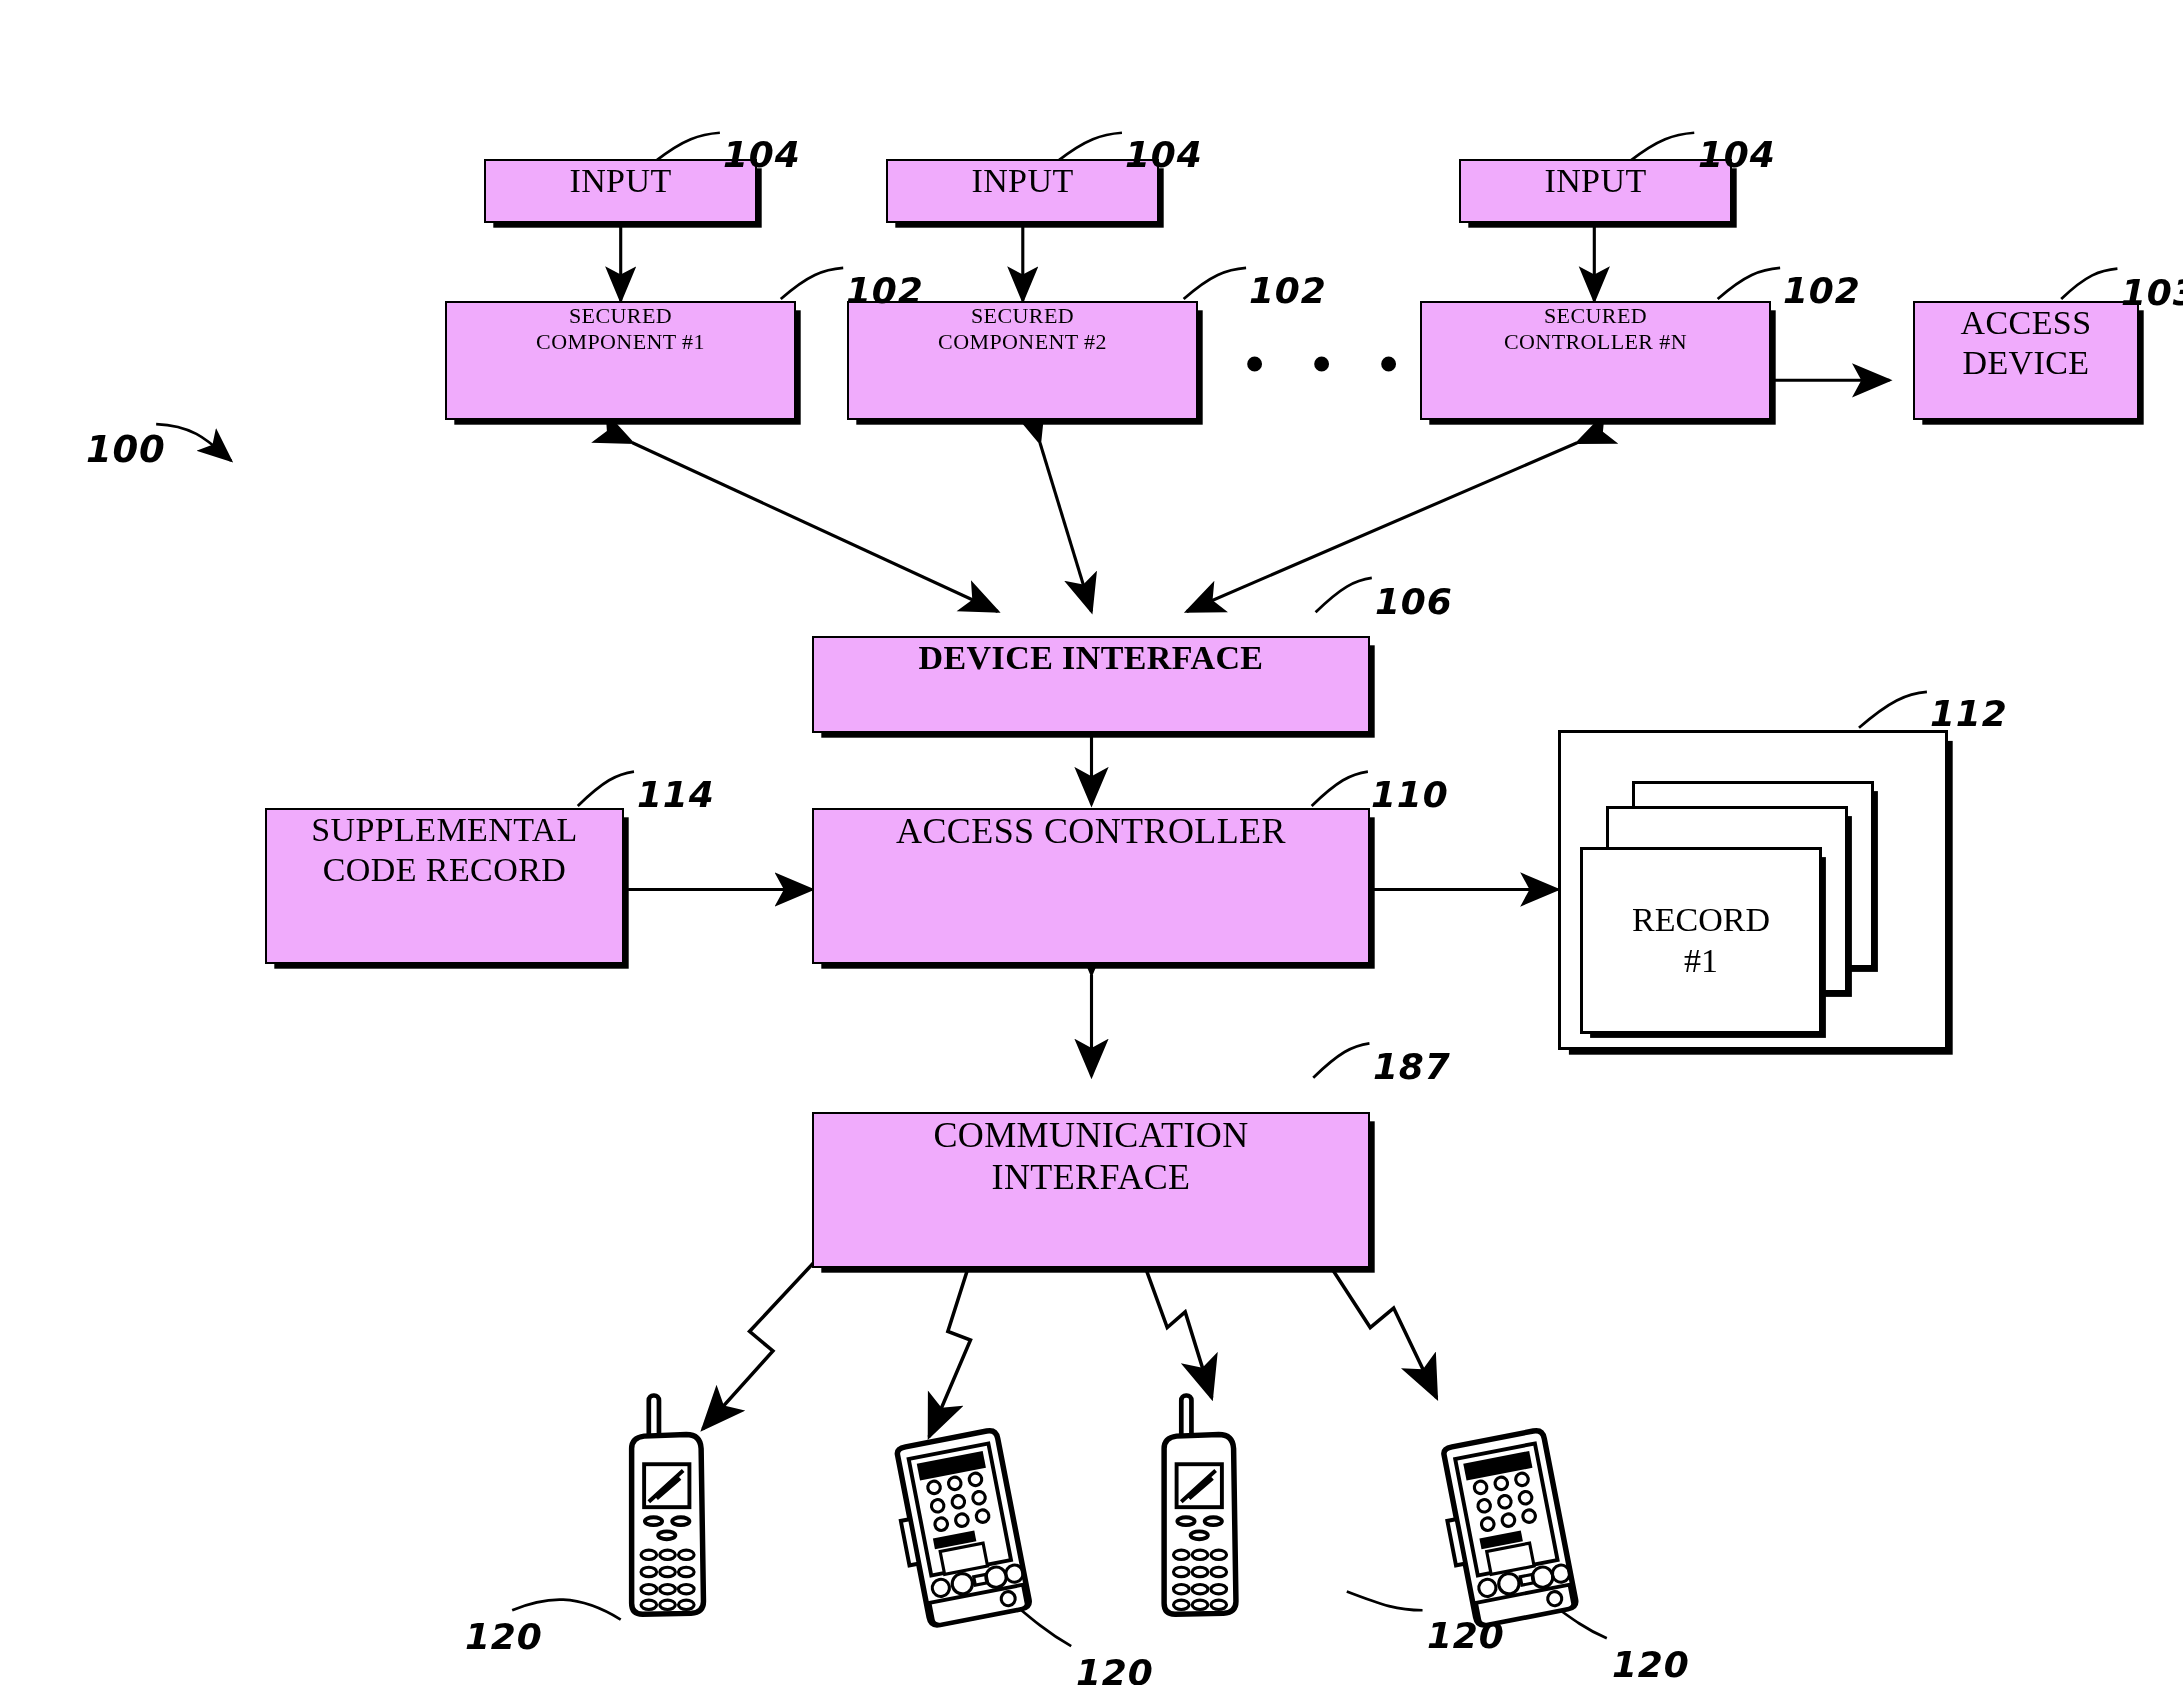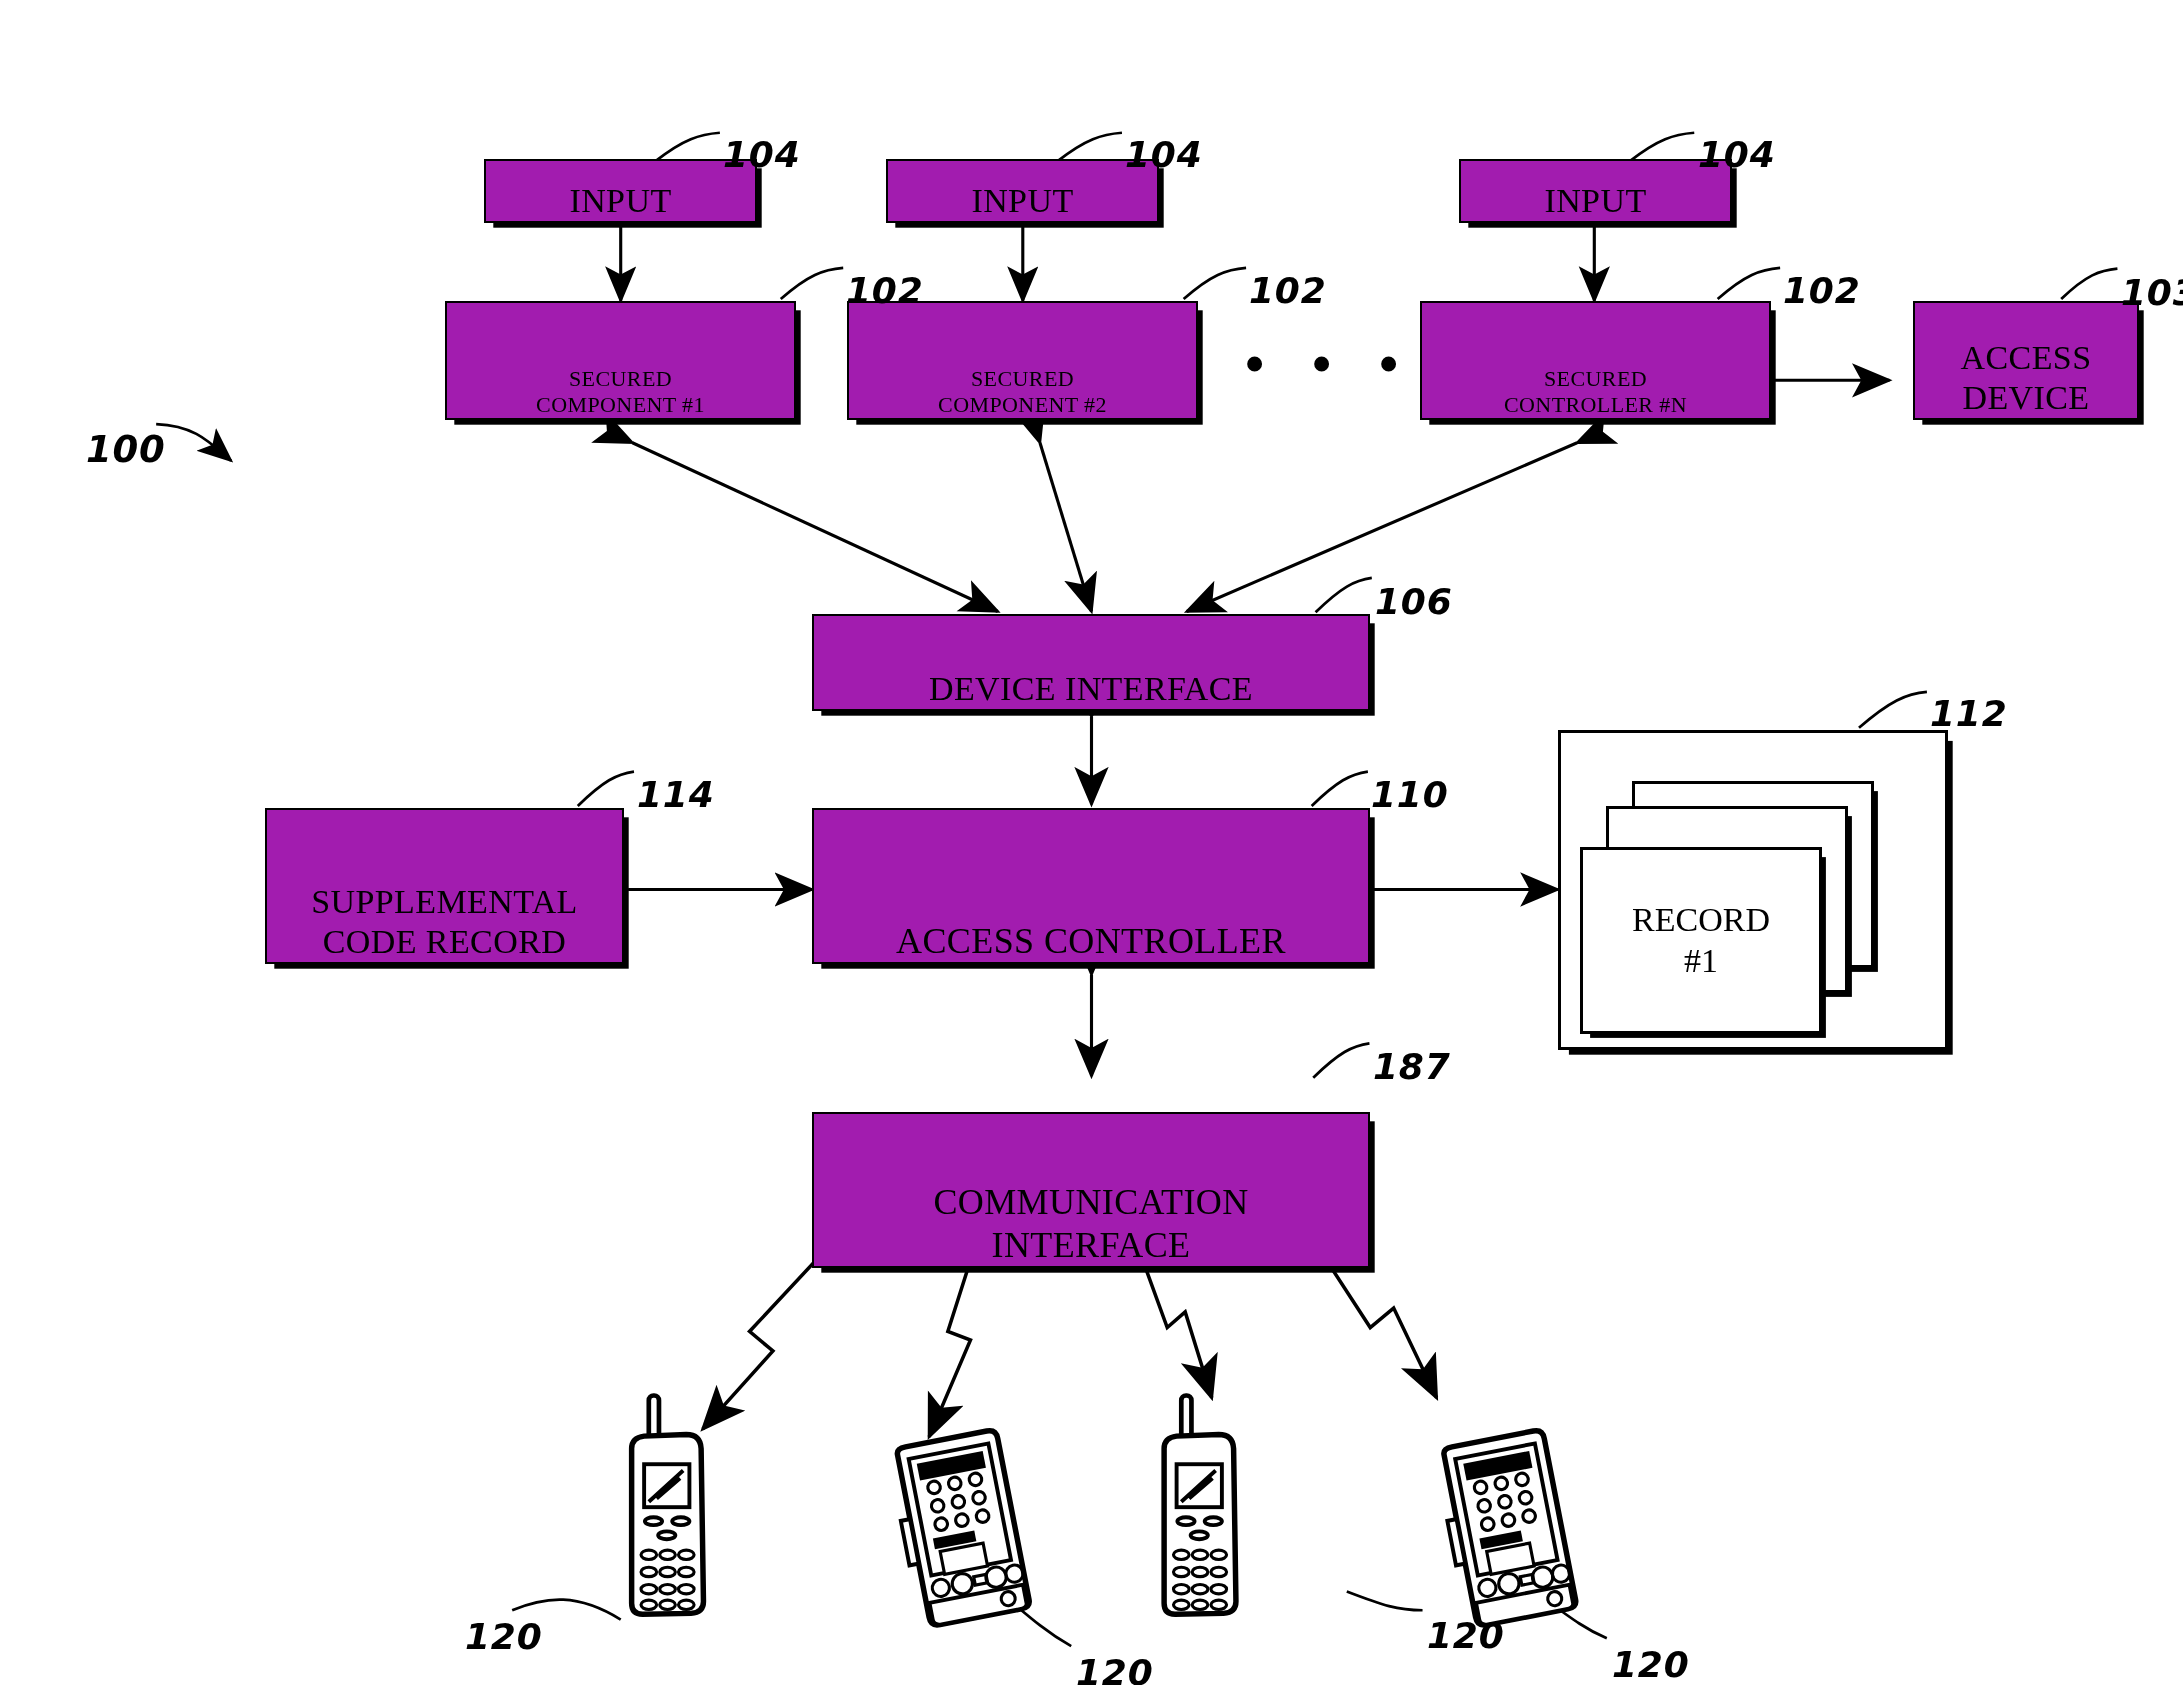--- a/index.html
+++ b/index.html
@@ -11,25 +11,25 @@
     position:relative;
     overflow:hidden;
   }
   #figure{position:absolute;left:0;top:0;width:2183px;height:1686px;}
   svg.layer{position:absolute;left:0;top:0;width:2183px;height:1686px;pointer-events:none;}
 
   
   .box{
     position:absolute;
     box-sizing:border-box;
-    background:#a21caf;
+    background:#f0abfc;
     border:2.3px solid #000;
     box-shadow:7px 7px 0 -2.3px #000;
     display:flex;
-    align-items:flex-end;
+    align-items:flex-start;
     justify-content:center;
     text-align:center;
     line-height:1.18;
     font-family:"Liberation Serif", serif;
     font-weight:400;
     letter-spacing:0.4px;
   }
   .box .lbl{display:block;padding:0 6.2px;}
 
   .b-input{height:64px;font-size:34px;}
@@ -182,21 +182,21 @@
 
   <div class="dots" style="left:1245px; top:336px;">• • •</div>
 
   <div class="box b-access-dev" style="left:1897px; top:301px; width:226px;margin-left:16px;">
     <span class="lbl">
       <span>ACCESS</span><br>
       <span>DEVICE</span>
     </span>
   </div>
 
-  <div class="box b-devif" style="left:812px; top:614px; width:558px;">
+  <div class="box b-devif" style="left:812px; top:636px; width:558px;font-weight:bold;">
     <span class="lbl">DEVICE INTERFACE</span>
   </div>
 
   <div class="box b-supp" style="left:265px; top:808px; width:359px;">
     <span class="lbl">
       <span>SUPPLEMENTAL</span><br>
       <span>CODE RECORD</span>
     </span>
   </div>
 

